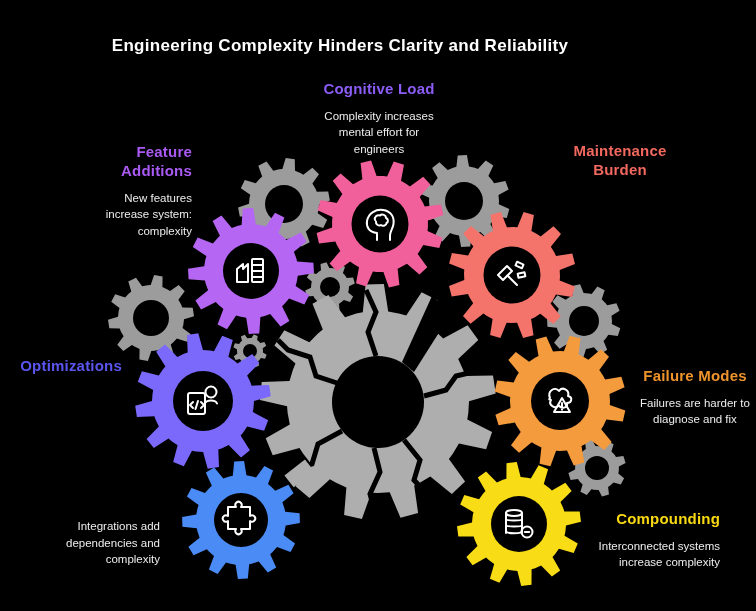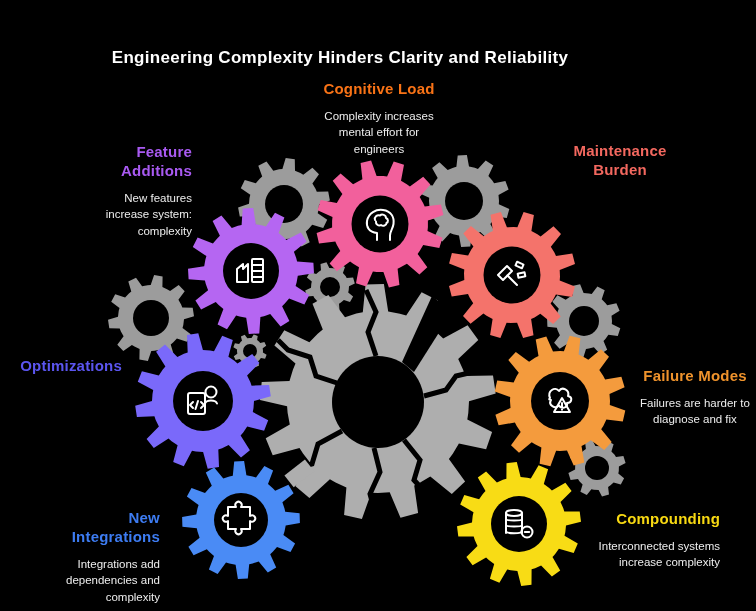--- a/index.html
+++ b/index.html
@@ -1,20 +1,20 @@
 <!DOCTYPE html>
 <html><head>
 <meta charset="utf-8">
 <style>
   html,body{margin:0;padding:0;background:#000;}
   .stage{position:relative;width:756px;height:611px;background:#000;overflow:hidden;
          font-family:"Liberation Sans",sans-serif;}
   .stage svg{position:absolute;left:0;top:0;}
   .page-title{position:absolute;left:0;top:36px;width:680px;text-align:center;
-              color:#fff;font-size:17px;font-weight:bold;letter-spacing:.3px;margin-top:12px;}
+              color:#fff;font-size:17px;font-weight:bold;letter-spacing:.3px;}
   .sec{position:absolute;}
   .sec-title{font-size:15px;font-weight:bold;line-height:1.25;letter-spacing:.2px;}
   .sec-desc{font-size:11.5px;color:#ededed;line-height:1.45;margin-top:9px;}
   .sec-cognitive{left:295px;top:80px;width:168px;text-align:center;}
   .sec-cognitive .sec-desc{width:126px;margin-left:auto;margin-right:auto;}
   .sec-feature{left:62px;top:143px;width:130px;text-align:right;}
   .sec-feature .sec-title{max-width:96px;margin-left:auto;}
   .sec-feature .sec-desc{width:108px;margin-left:auto;}
   .sec-maintenance{left:568px;top:142px;width:124px;text-align:center;}
   .sec-maintenance .sec-title{max-width:104px;}
@@ -135,21 +135,21 @@
         <path d="M -12 -5 C -12 -3 4 -3 4 -5 M -12 1 C -12 3 4 3 4 1 M -12 7 C -12 10 4 10 4 7"></path>
         <circle cx="9" cy="8" r="5.5"></circle>
         <path d="M 6.8 8 H 11.2"></path>
       </g>
     </g>
   </svg>
 
   <div class="page-title">Engineering Complexity Hinders Clarity and Reliability</div>
 
   <div class="sec sec-cognitive">
-    <div class="sec-title" style="color: #f97316;">Cognitive Load</div>
+    <div class="sec-title" style="color: #8b5cf6;">Cognitive Load</div>
     <div class="sec-desc">Complexity increases mental effort for engineers</div>
   </div>
 
   <div class="sec sec-feature">
     <div class="sec-title" style="color: rgb(169, 90, 242);">Feature Additions</div>
     <div class="sec-desc">New features increase system: complexity</div>
   </div>
 
   <div class="sec sec-maintenance">
     <div class="sec-title" style="color: rgb(243, 104, 95);">Maintenance Burden</div>
@@ -158,21 +158,20 @@
   <div class="sec sec-optimizations">
     <div class="sec-title" style="color: rgb(91, 85, 239);">Optimizations</div>
   </div>
 
   <div class="sec sec-failure">
     <div class="sec-title" style="color: rgb(239, 147, 44);">Failure Modes</div>
     <div class="sec-desc">Failures are harder to diagnose and fix</div>
   </div>
 
   <div class="sec sec-integrations">
-    <div class="sec-title" style="color: rgb(61, 124, 242);">New Integrations</div>
     <div class="sec-desc">Integrations add dependencies and complexity</div>
   </div>
 
   <div class="sec sec-compounding">
     <div class="sec-title" style="color: rgb(248, 217, 18);">Compounding</div>
     <div class="sec-desc">Interconnected systems increase complexity</div>
   </div>
 
 </div>
 

